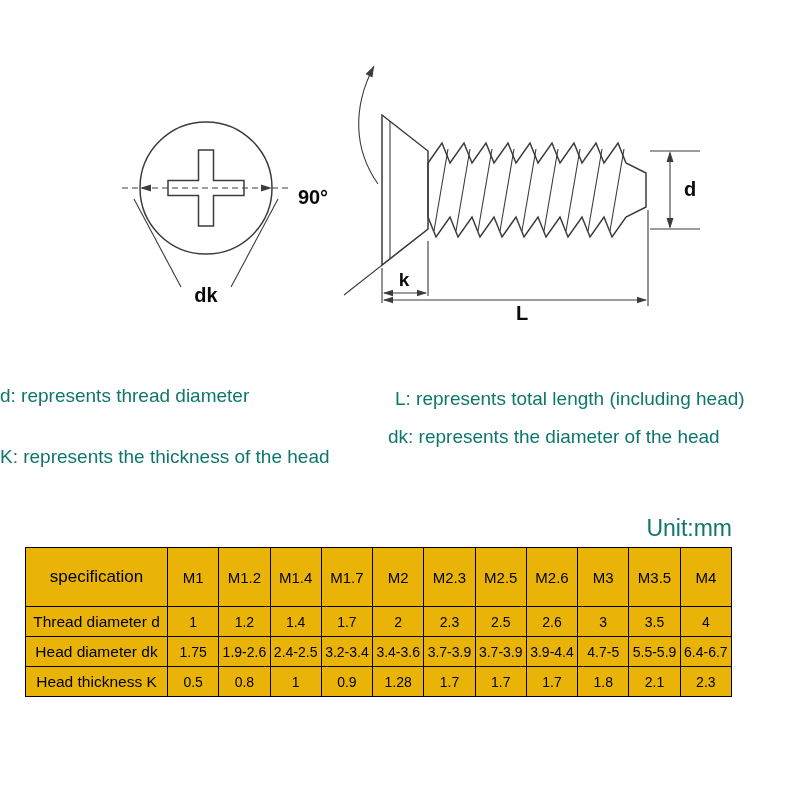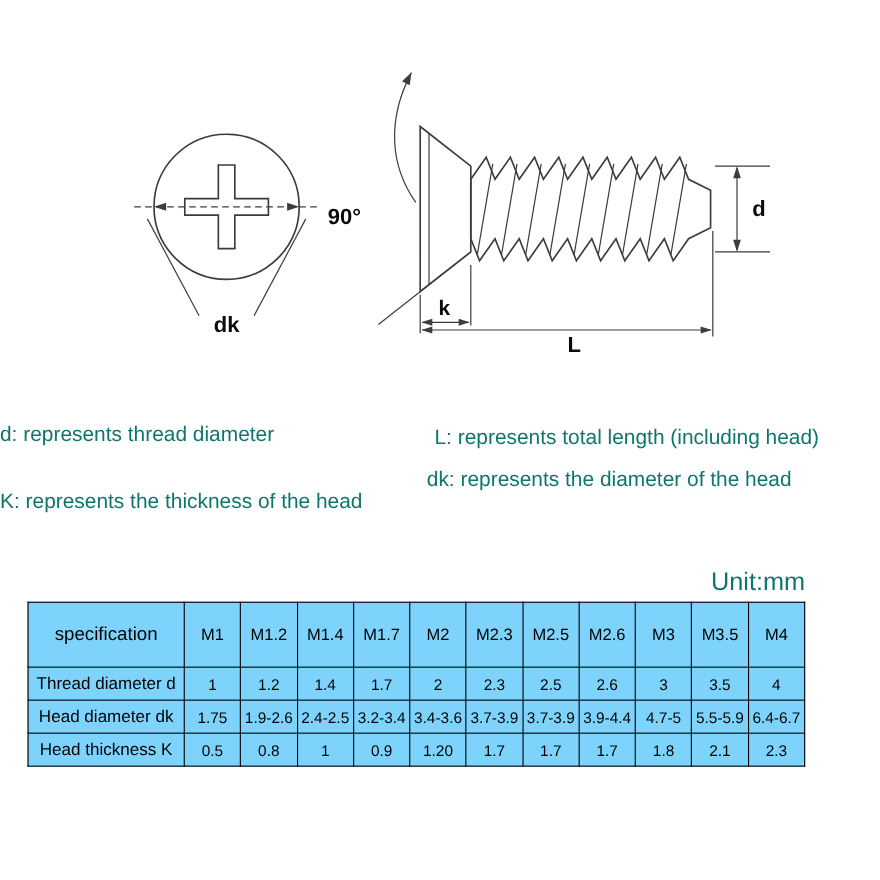--- a/index.html
+++ b/index.html
@@ -17,21 +17,21 @@
   .dim-label-sm{font-size:19px;font-weight:bold;}
 
   .def-text{position:absolute;font-size:19px;text-align:left;color:#0f766e;}
   .def-d{left:0;top:385px;width:420px;}
   .def-l{left:395px;top:388px;width:405px;}
   .def-k{left:0;top:426px;width:440px;margin-top:20px;}
   .def-dk{left:388px;top:426px;width:382px;}
 
   .unit{position:absolute;left:500px;top:515px;width:232px;text-align:right;font-size:23px;color:#0f766e;}
 
-  table.spec-table{position:absolute;left:25px;top:547px;width:707px;border-collapse:collapse;table-layout:fixed;background:#7dd3fc;}
+  table.spec-table{position:absolute;left:25px;top:547px;width:707px;border-collapse:collapse;table-layout:fixed;background:#eab308;}
   .spec-table th,.spec-table td{border:1px solid #000;text-align:center;vertical-align:middle;font-weight:normal;padding:0 1px;white-space:nowrap;overflow:hidden;}
   .spec-table thead th{height:58px;font-size:15px;}
   .spec-table thead th.spec-title{font-size:17px;}
   .spec-table tbody tr{height:30px;}
   .spec-table tbody td{font-size:14px;}
   .spec-table tbody td.rowlabel{font-size:15.5px;}
 </style>
 </head>
 <body>
 
@@ -151,21 +151,21 @@
         <td>4.7-5</td>
         <td>5.5-5.9</td>
         <td>6.4-6.7</td>
       </tr>
       <tr>
         <td class="rowlabel">Head thickness K</td>
         <td>0.5</td>
         <td>0.8</td>
         <td>1</td>
         <td>0.9</td>
-        <td>1.20</td>
+        <td>1.28</td>
         <td>1.7</td>
         <td>1.7</td>
         <td>1.7</td>
         <td>1.8</td>
         <td>2.1</td>
         <td>2.3</td>
       </tr>
     </tbody>
   </table>
 

